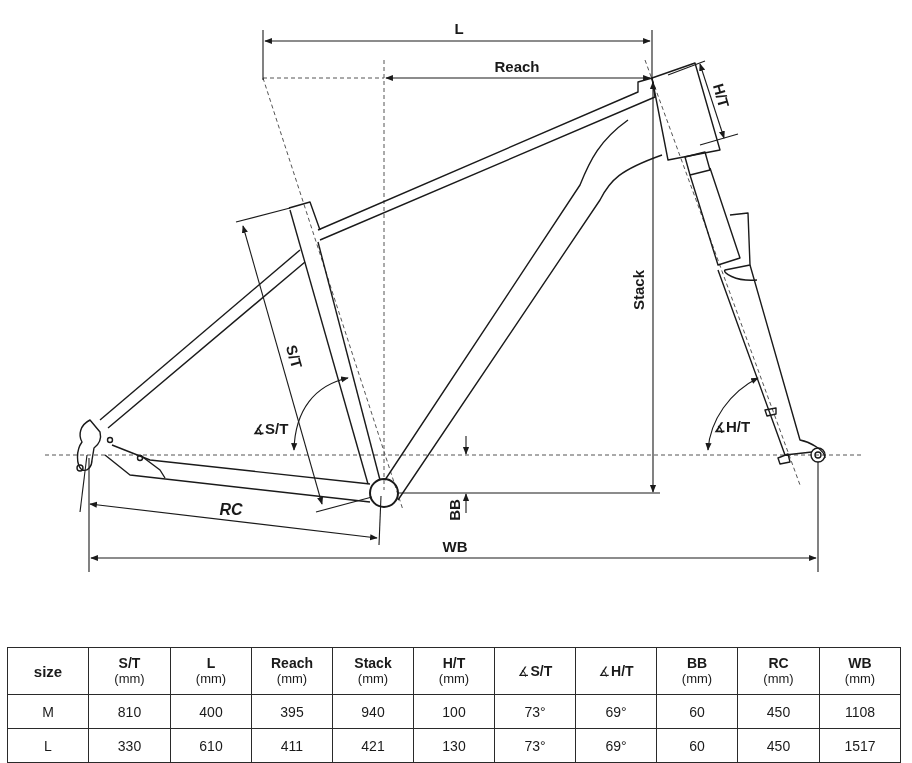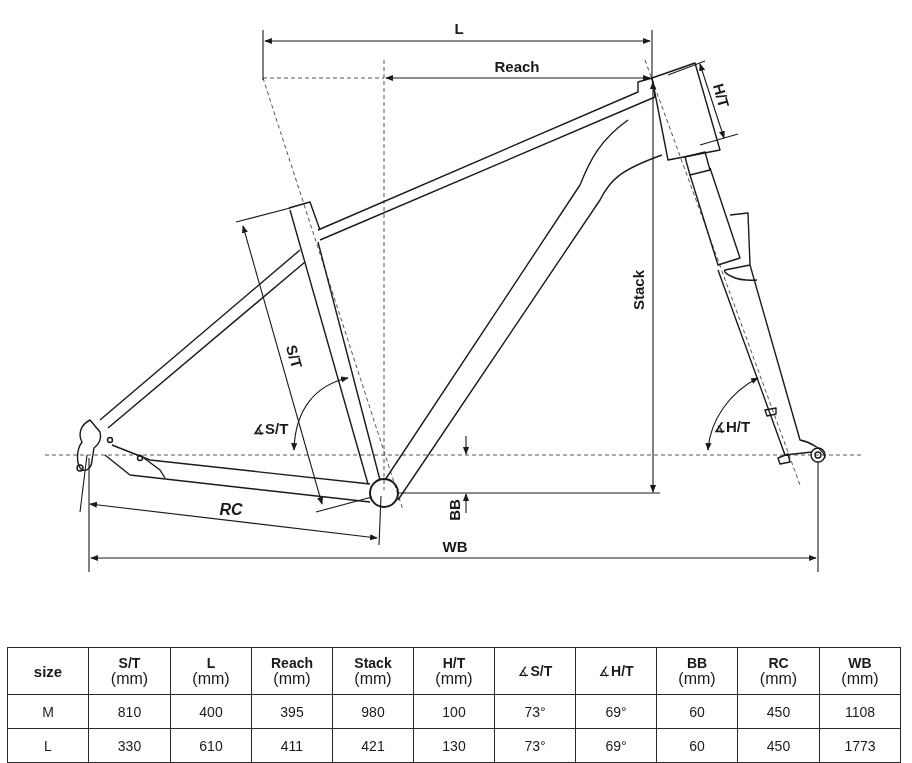--- a/index.html
+++ b/index.html
@@ -2,21 +2,21 @@
 <html><head>
 <meta charset="utf-8">
 <style>
   html, body { margin: 0; padding: 0; background: #ffffff; }
   body { width: 912px; height: 763px; position: relative; overflow: hidden; font-family: "Liberation Sans", sans-serif; color: #1a1a1a; }
   #diagram { position: absolute; left: 0; top: 0; width: 912px; height: 600px; }
   #diagram text { font-family: "Liberation Sans", sans-serif; font-weight: bold; fill: #1a1a1a; }
   .geo-table { position: absolute; left: 7px; top: 647px; border-collapse: collapse; table-layout: fixed; }
   .geo-table td, .geo-table th { border: 1.3px solid #2a2a2a; text-align: center; padding: 0; font-size: 14px; }
   .geo-table th { height: 46px; font-weight: bold; line-height: 15px; }
-  .geo-table th .unit { display: block; font-weight: normal; font-size: 16px; }
+  .geo-table th .unit { display: block; font-weight: normal; font-size: 13px; }
   .geo-table td { height: 33px; font-weight: normal; font-size: 14px; }
   .geo-table th.size-h { font-size: 15px; }
   .angle-sym { font-weight: normal; font-size: 13px; margin-right: 1px; }
 </style>
 </head>
 <body>
 
 <svg id="diagram" viewBox="0 0 912 600" xmlns="http://www.w3.org/2000/svg">
   <defs>
     <marker id="arr" viewBox="0 0 10 10" refX="9" refY="5" markerWidth="7" markerHeight="7" orient="auto-start-reverse">
@@ -151,35 +151,35 @@
       <th><span>RC</span><span class="unit">(mm)</span></th>
       <th><span>WB</span><span class="unit">(mm)</span></th>
     </tr>
   </thead>
   <tbody>
     <tr>
       <td>M</td>
       <td>810</td>
       <td>400</td>
       <td>395</td>
-      <td>980</td>
+      <td>940</td>
       <td>100</td>
       <td>73°</td>
       <td>69°</td>
       <td>60</td>
       <td>450</td>
       <td>1108</td>
     </tr>
     <tr>
       <td>L</td>
       <td>330</td>
       <td>610</td>
       <td>411</td>
       <td>421</td>
       <td>130</td>
       <td>73°</td>
       <td>69°</td>
       <td>60</td>
       <td>450</td>
-      <td>1773</td>
+      <td>1517</td>
     </tr>
   </tbody>
 </table>
 
 </body></html>

